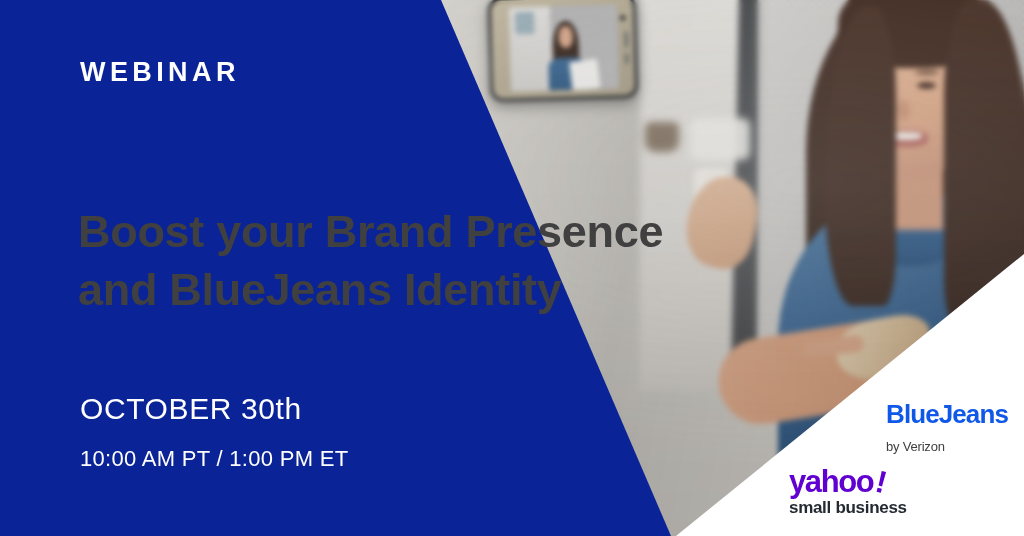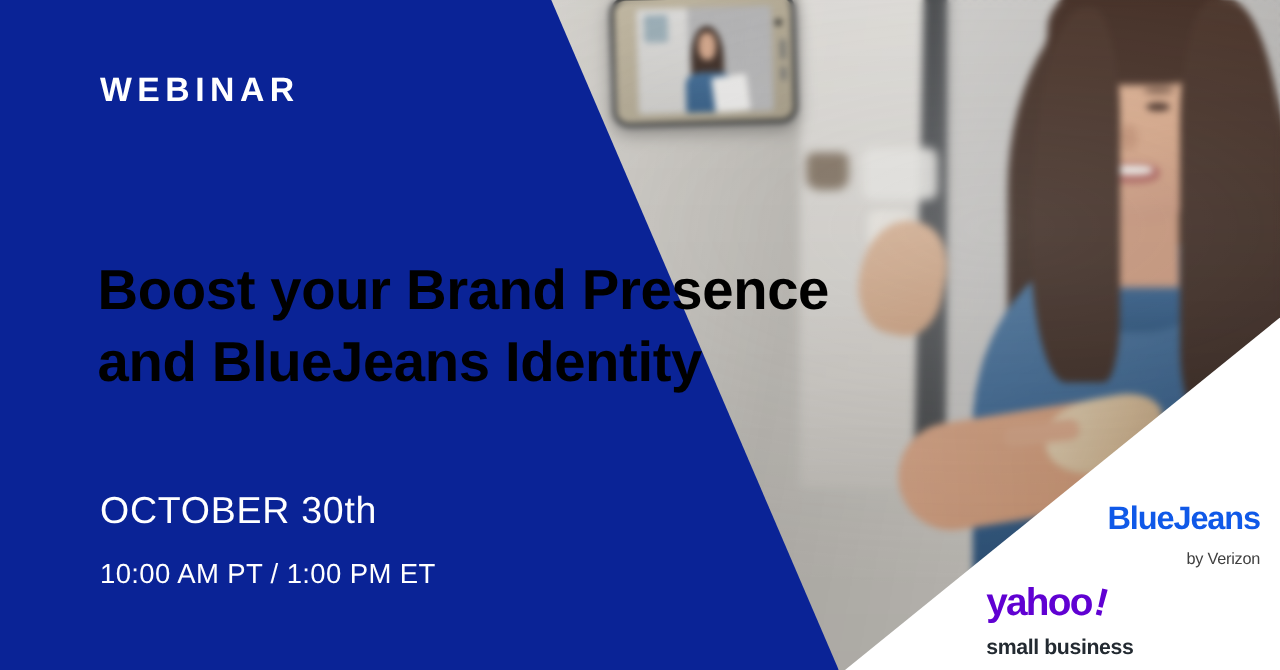--- a/index.html
+++ b/index.html
@@ -481,21 +481,21 @@
     font-size: 27px;
     font-weight: bold;
     letter-spacing: 4.4px;
   }
 
   .headline {
     position: absolute;
     left: 78px;
     top: 203px;
     width: 640px;
-    color: #000000;
+    color: #404040;
     font-size: 45px;
     font-weight: bold;
     line-height: 1.28;
     letter-spacing: -0.3px;
   }
   .headline .hl-line { display: block; }
 
   .event-date {
     position: absolute;
     left: 80px;
@@ -514,21 +514,21 @@
     font-size: 22px;
     font-weight: normal;
     letter-spacing: .3px;
   }
 
   
   .bluejeans-logo {
     position: absolute;
     left: 886px;
     top: 401px;
-    text-align: right;
+    text-align: left;
   }
   .bj-word {
     font-size: 26px;
     font-weight: bold;
     color: #1059e8;
     letter-spacing: -0.9px;
     line-height: 1;
   }
   .bj-sub {
     margin-top: 13px;
@@ -553,21 +553,21 @@
     letter-spacing: -1.4px;
     line-height: 1;
   }
   .yh-bang {
     display: inline-block;
     transform: rotate(14deg);
     transform-origin: 50% 80%;
     margin-left: 1px;
   }
   .yh-sub {
-    margin-top: 12px;
+    margin-top: 2px;
     font-size: 17px;
     font-weight: bold;
     color: #232a31;
     letter-spacing: -0.3px;
     line-height: 1;
   }
 </style>
 </head>
 <body>
 

